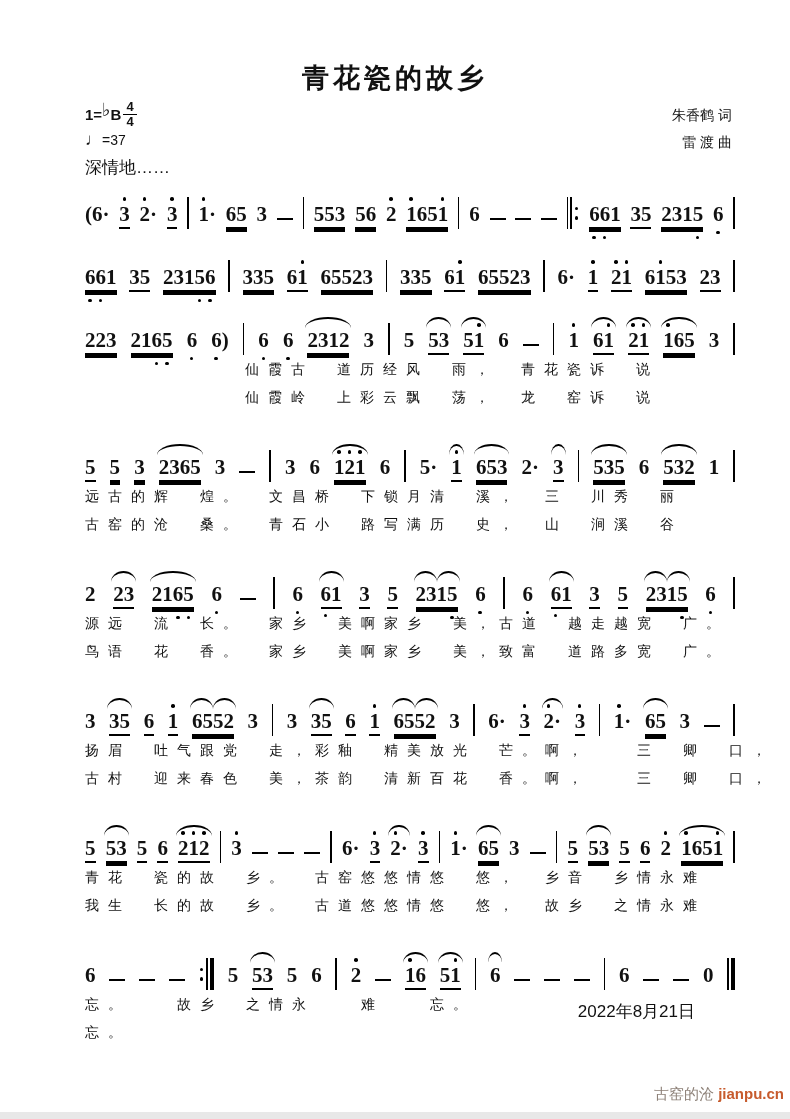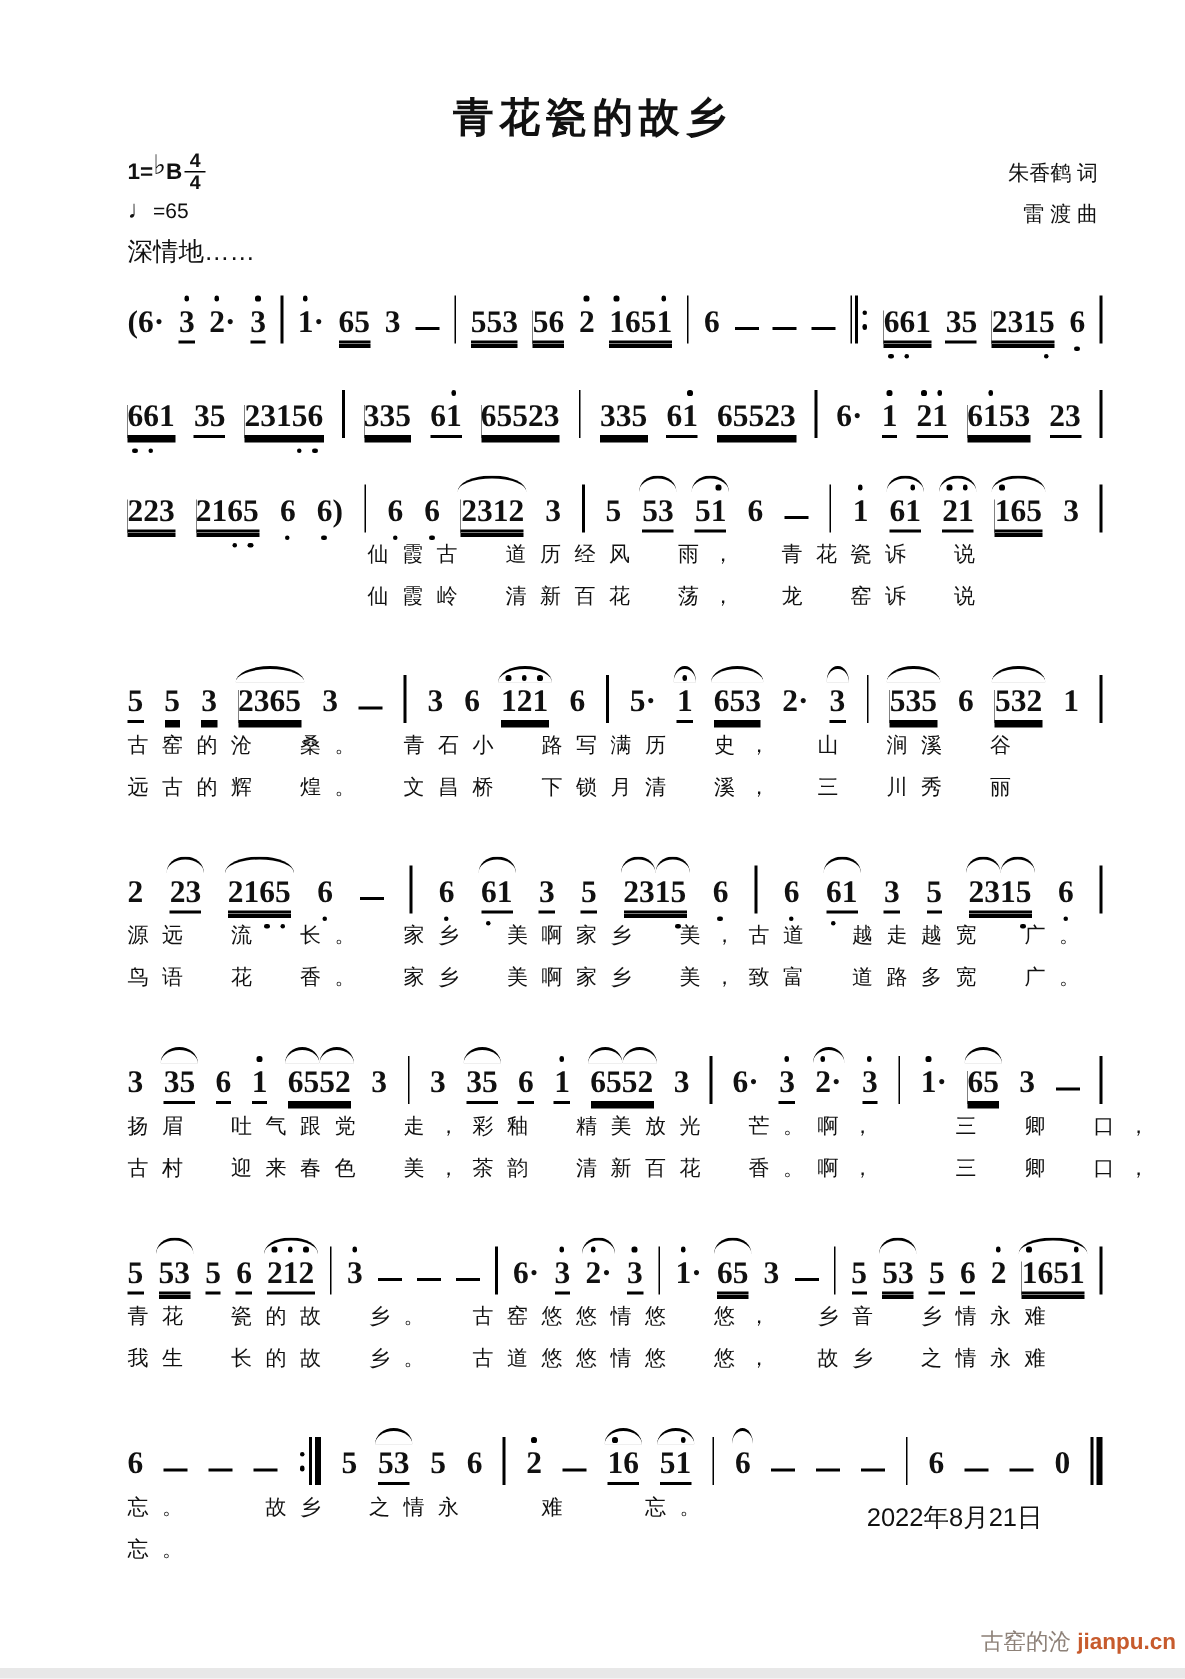--- a/index.html
+++ b/index.html
@@ -64,21 +64,21 @@
       <div class="keysig">
         <span>1=</span>
           <span class="flat">♭</span>
           <span>B</span>
         <span class="frac">
           <span class="num">4</span>
           <span class="den">4</span>
         </span>
       </div>
       <div class="tempo">
-        <span class="qn">♩</span><span>=65</span>
+        <span class="qn">♩</span><span>=37</span>
       </div>
       <div class="expr">深情地……</div>
     </div>
     <div class="meta-right">
       <div>朱香鹤 词</div>
       <div>雷 渡 曲</div>
     </div>
   </div>
 
   <div class="systems">
@@ -159,21 +159,21 @@
           <span class="dash"></span>
           <span class="bl"></span>
           <span class="tk"><span class="ch">1<i class="da"></i></span></span>
           <span class="tk u1"><span class="ch">6</span><span class="ch">1<i class="da"></i></span><i class="arc"></i></span>
           <span class="tk u1"><span class="ch">2<i class="da"></i></span><span class="ch">1<i class="da"></i></span><i class="arc"></i></span>
           <span class="tk u2"><span class="ch">1<i class="da"></i></span><span class="ch">6</span><span class="ch">5</span><i class="arc"></i></span>
           <span class="tk"><span class="ch">3</span></span>
           <span class="bl"></span>
         </div>
       <div class="lyr ind">仙霞古　道历经风　雨，　青花瓷诉　说</div>
-      <div class="lyr ind">仙霞岭　清新百花　荡，　龙　窑诉　说</div>
+      <div class="lyr ind">仙霞岭　上彩云飘　荡，　龙　窑诉　说</div>
     </div>
     <div class="sys wl">
       <div class="notes-row">
           <span class="tk u1"><span class="ch">5</span></span>
           <span class="tk u2"><span class="ch">5</span></span>
           <span class="tk u2"><span class="ch">3</span></span>
           <span class="tk u2"><span class="ch">2</span><span class="ch">3</span><span class="ch">6</span><span class="ch">5</span><i class="arc"></i></span>
           <span class="tk"><span class="ch">3</span></span>
           <span class="dash"></span>
           <span class="bl"></span>
@@ -187,22 +187,22 @@
           <span class="tk u2"><span class="ch">6</span><span class="ch">5</span><span class="ch">3</span><i class="arc"></i></span>
           <span class="tk"><span class="ch">2</span><span class="ch">·</span></span>
           <span class="tk u1"><span class="ch">3</span><i class="arc"></i></span>
           <span class="bl"></span>
           <span class="tk u2"><span class="ch">5</span><span class="ch">3</span><span class="ch">5</span><i class="arc"></i></span>
           <span class="tk"><span class="ch">6</span></span>
           <span class="tk u2"><span class="ch">5</span><span class="ch">3</span><span class="ch">2</span><i class="arc"></i></span>
           <span class="tk"><span class="ch">1</span></span>
           <span class="bl"></span>
         </div>
+      <div class="lyr">远古的辉　煌。　文昌桥　下锁月清　溪，　三　川秀　丽</div>
       <div class="lyr">古窑的沧　桑。　青石小　路写满历　史，　山　涧溪　谷</div>
-      <div class="lyr">远古的辉　煌。　文昌桥　下锁月清　溪，　三　川秀　丽</div>
     </div>
     <div class="sys wl">
       <div class="notes-row">
           <span class="tk"><span class="ch">2</span></span>
           <span class="tk u1"><span class="ch">2</span><span class="ch">3</span><i class="arc"></i></span>
           <span class="tk u2"><span class="ch">2</span><span class="ch">1</span><span class="ch">6<i class="db"></i></span><span class="ch">5<i class="db"></i></span><i class="arc"></i></span>
           <span class="tk"><span class="ch">6<i class="db"></i></span></span>
           <span class="dash"></span>
           <span class="bl"></span>
           <span class="tk"><span class="ch">6<i class="db"></i></span></span>

